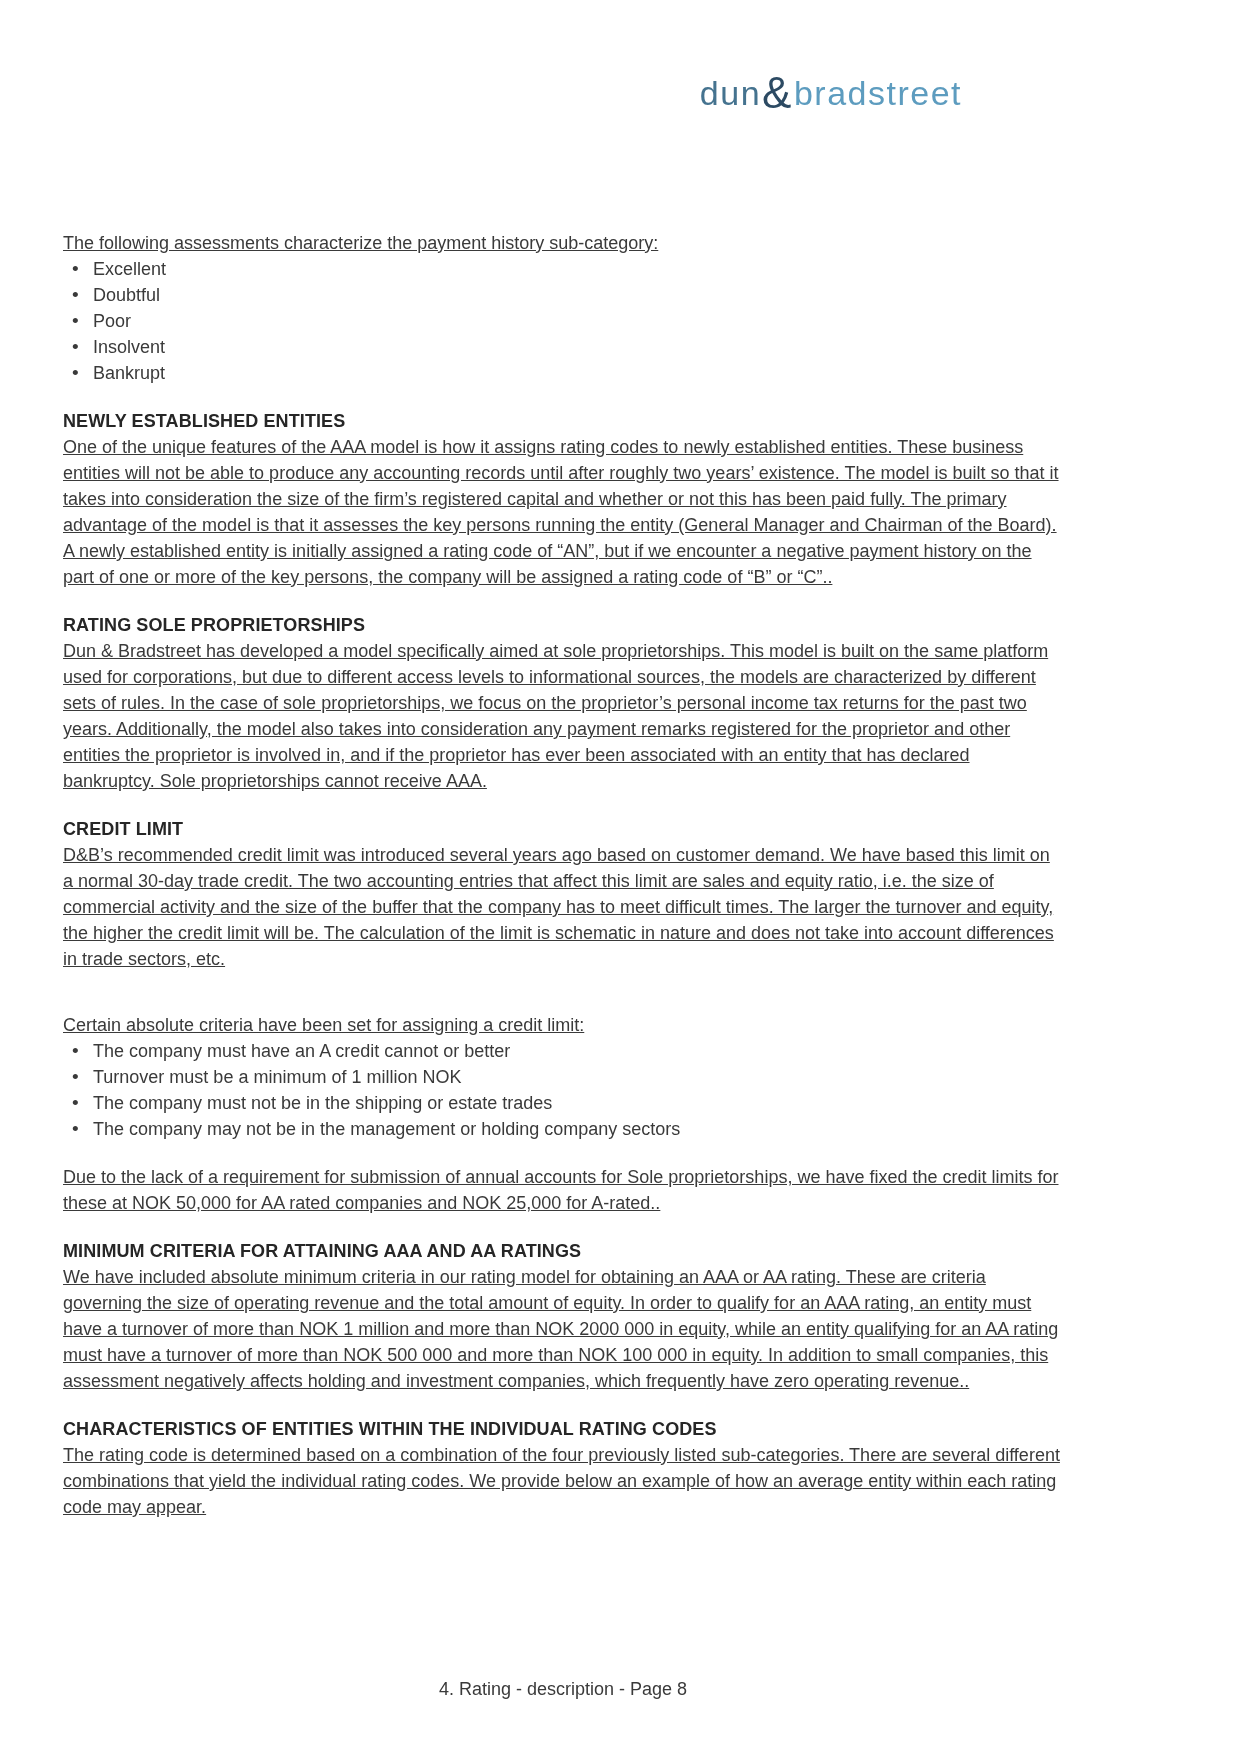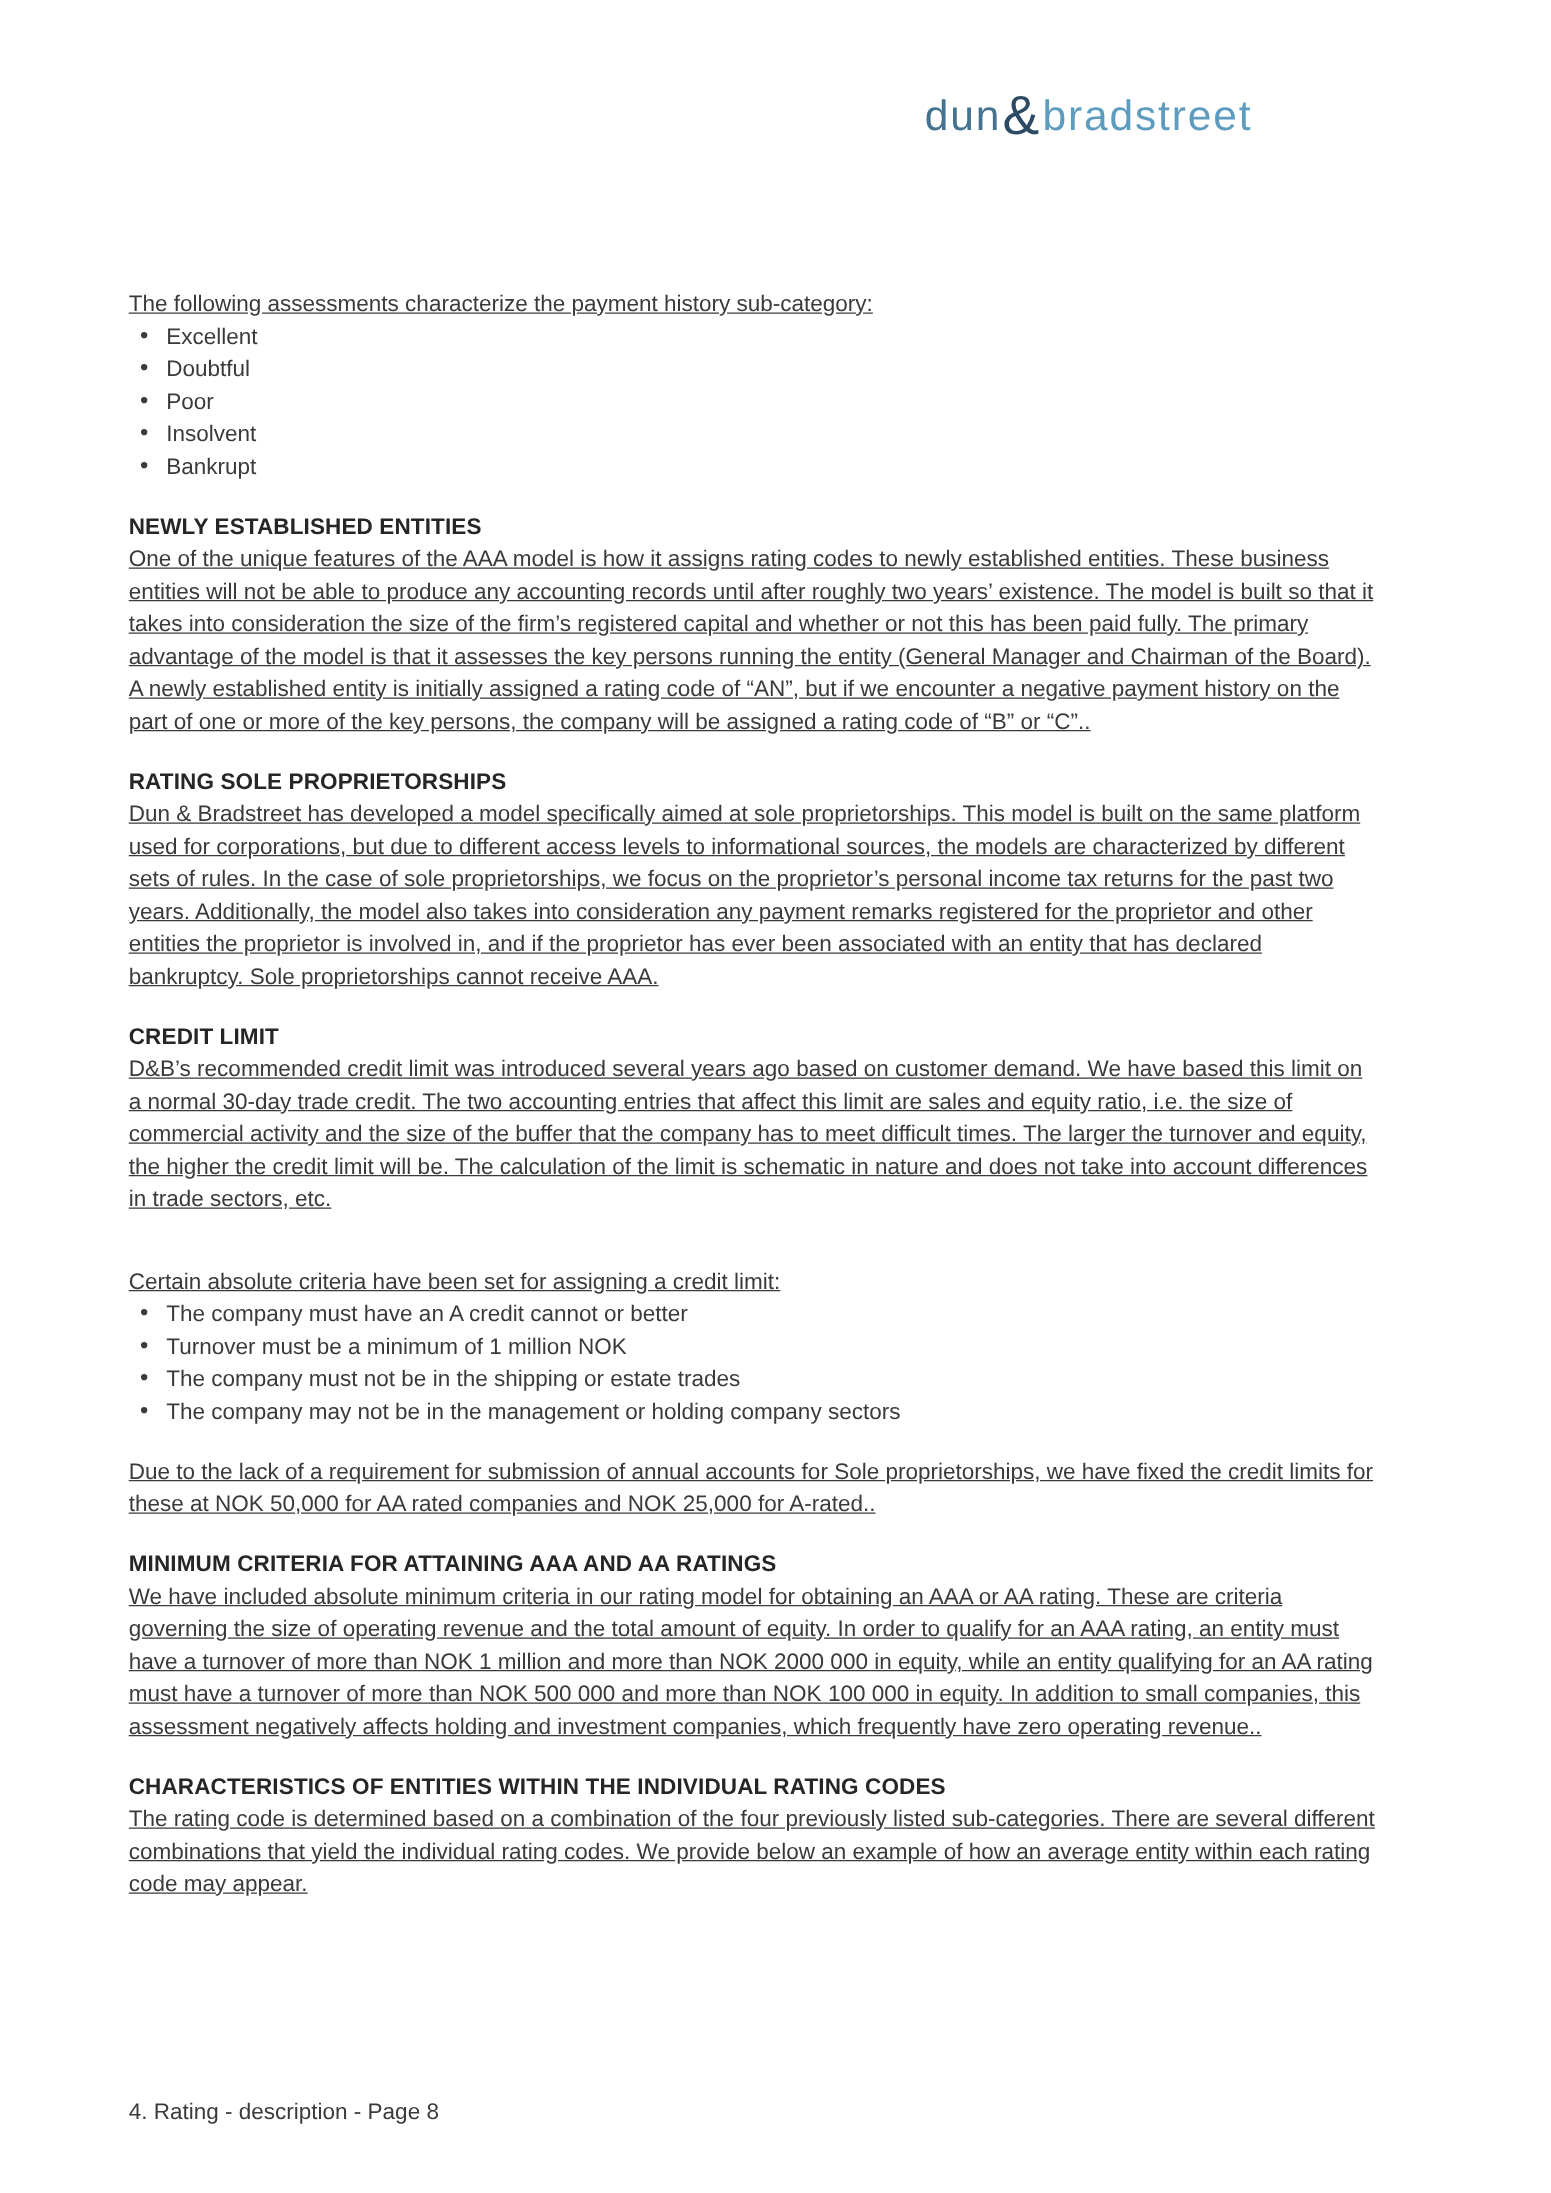--- a/index.html
+++ b/index.html
@@ -8,21 +8,20 @@
     background: #ffffff;
   }
   .page {
     position: relative;
     width: 1140px;
     height: 1754px;
     background: #ffffff;
     font-family: "Liberation Sans", "DejaVu Sans", sans-serif;
     color: #3a3a3a;
     overflow: hidden;
-    margin-left: 40px;
   }
   
   .logo {
     position: absolute;
     top: 68px;
     right: 178px;
     white-space: nowrap;
     font-size: 34px;
     letter-spacing: 1.5px;
     line-height: 44px;
@@ -68,21 +67,21 @@
     font-size: 19px;
   }
   .para-gap-large { margin-top: 40px; }
   .para-gap      { margin-top: 22px; }
   
   .footer {
     position: absolute;
     left: 63px;
     top: 1676px;
     width: 1000px;
-    text-align: left;
+    text-align: center;
     font-size: 18px;
     line-height: 26px;
     color: #3a3a3a;
   }
 </style>
 </head>
 <body>
 
 <div class="page">
 

